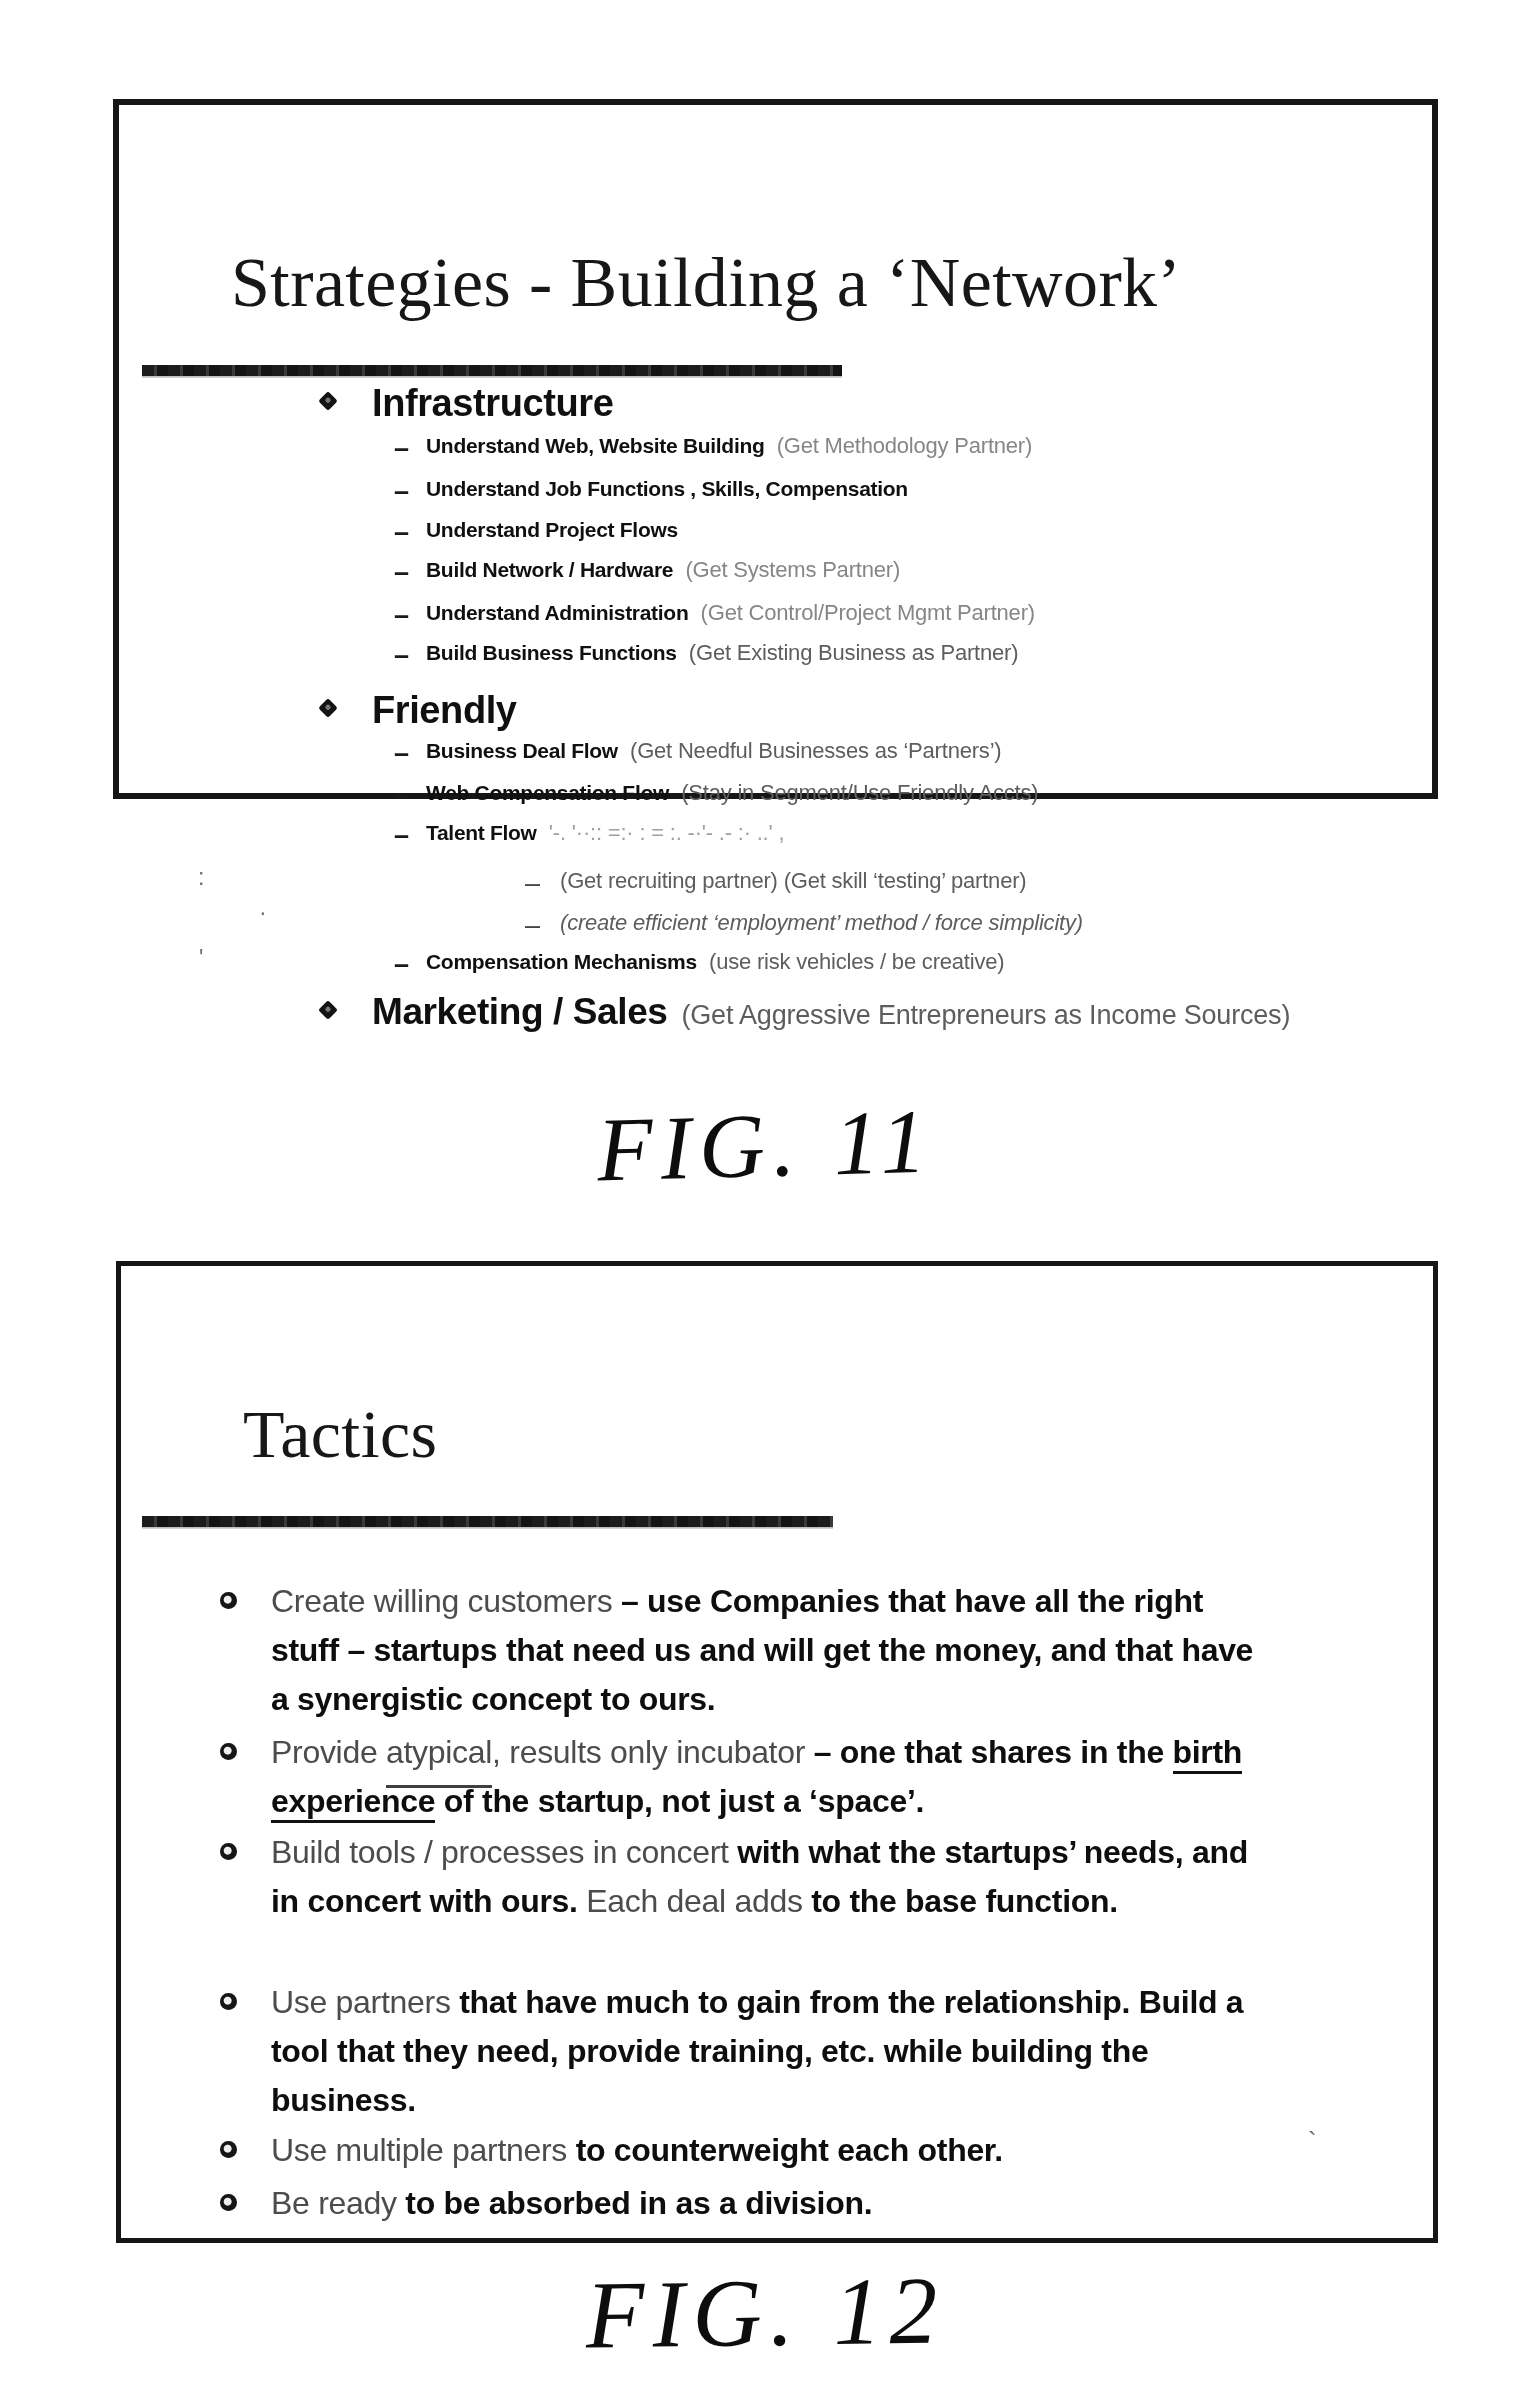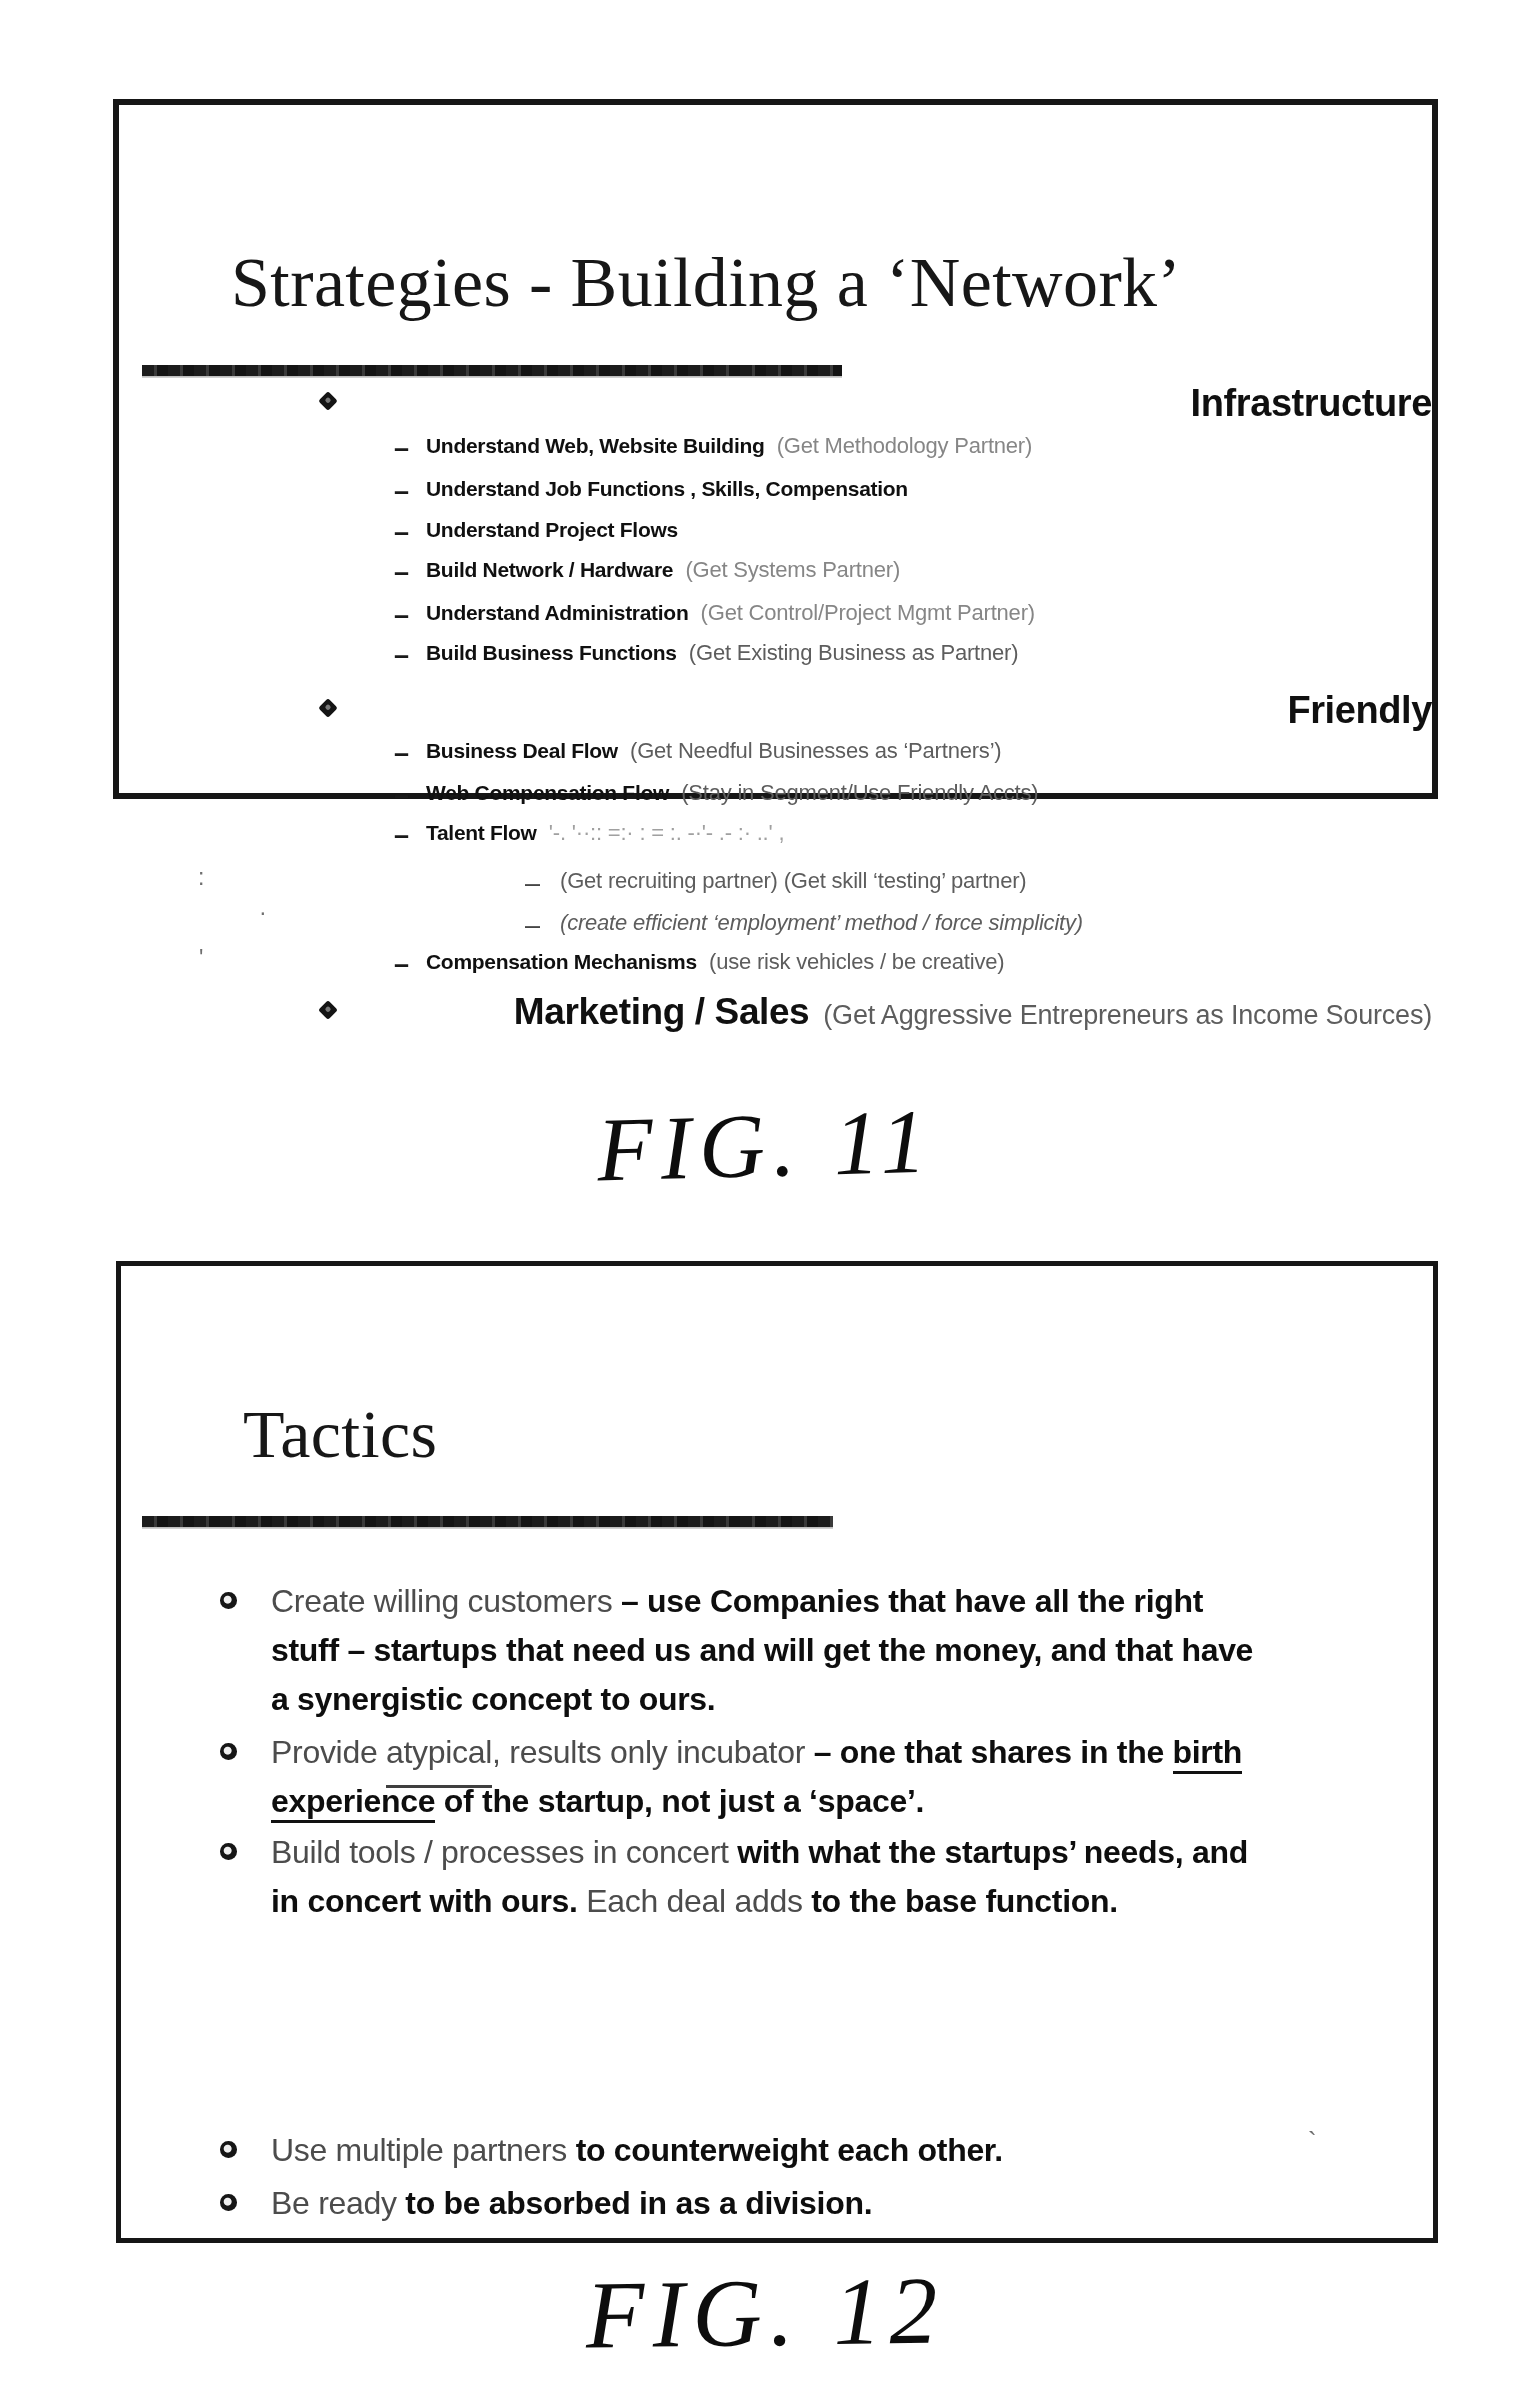--- a/index.html
+++ b/index.html
@@ -39,21 +39,21 @@
   
   .row { position:absolute; left:0; width:100%; white-space:nowrap; line-height:1; }
   .row .ht  { font-size:38px; font-weight:700; color:#101010; letter-spacing:-0.4px; }
   .row .bt  { font-size:21px; font-weight:700; color:#101010; letter-spacing:-0.3px; }
   .row .note{ font-size:22px; font-weight:400; margin-left:12.2px; letter-spacing:-0.2px; }
   .row .hnote{ font-size:27px; font-weight:400; margin-left:14px; letter-spacing:-0.2px; }
   .n-mid   { color:#5d5d5d; }
   .n-faded { color:#868686; filter:blur(0.3px); }
   .n-ghost { color:#a0a0a0; filter:blur(0.6px); letter-spacing:1.7px; font-size:23px; }
   .n-ital  { font-style:italic; }
-  .l1 { padding-left:253px;text-align:right; }
+  .l1 { padding-left:253px; }
   .l2 { padding-left:307px; }
   .l3 { padding-left:441px; }
   .dash { position:absolute; font-weight:700; color:#1a1a1a; font-size:27px; }
   .l2 .dash { left:275px; }
   .l3 .dash { left:406px; font-weight:400; color:#454545; }
   .dmd {
     position:absolute; left:202px; top:9.6px; width:14px; height:14px;
     background:#141414; transform:rotate(45deg);
     border-radius:2.6px;
   }
@@ -178,20 +178,24 @@
     <div class="para" style="top:462px">
       <span class="cb"></span>
       <span class="g">Provide </span><span class="gu">atypical</span><span class="g">, results only incubator </span><span class="b">– one that shares in the </span><span class="bu">birth experience</span><span class="b"> of the startup, not just a ‘space’.</span>
     </div>
 
     <div class="para" style="top:562px">
       <span class="cb"></span>
       <span class="g">Build tools / processes in concert </span><span class="b">with what the startups’ needs, and in concert with ours.</span><span class="g">  Each deal adds </span><span class="b">to the base function.</span>
     </div>
 
+    <div class="para" style="top:712px">
+      <span class="cb"></span>
+      <span class="g">Use partners </span><span class="b">that have much to gain from the relationship. Build a tool that they need, provide training, etc. while building the business.</span>
+    </div>
 
     <div class="para" style="top:860px">
       <span class="cb"></span>
       <span class="g">Use multiple partners </span><span class="b">to counterweight each other.</span>
     </div>
 
     <div class="para" style="top:913px">
       <span class="cb"></span>
       <span class="g">Be ready </span><span class="b">to be absorbed in as a division.</span>
     </div>

